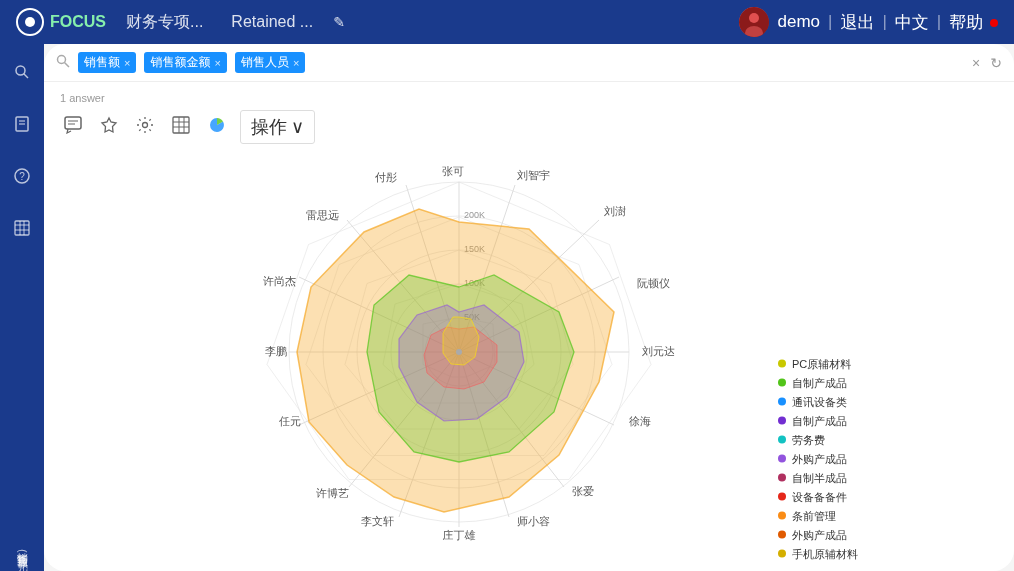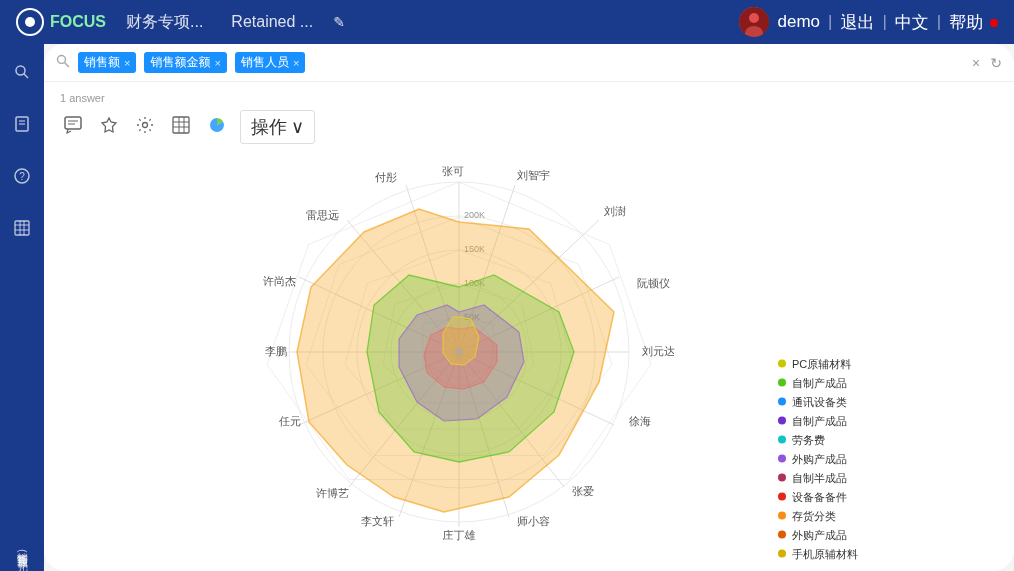--- a/index.html
+++ b/index.html
@@ -496,21 +496,21 @@
             <div class="legend-item">
       <div class="legend-dot" style="background:#b03060"></div>
       <span>自制半成品</span>
     </div>
             <div class="legend-item">
       <div class="legend-dot" style="background:#e5271a"></div>
       <span>设备备备件</span>
     </div>
             <div class="legend-item">
       <div class="legend-dot" style="background:#fa8c16"></div>
-      <span>存货分类</span>
+      <span>条前管理</span>
     </div>
             <div class="legend-item">
       <div class="legend-dot" style="background:#e05a00"></div>
       <span>外购产成品</span>
     </div>
             <div class="legend-item">
       <div class="legend-dot" style="background:#d4af00"></div>
       <span>手机原辅材料</span>
     </div>
           </div>

